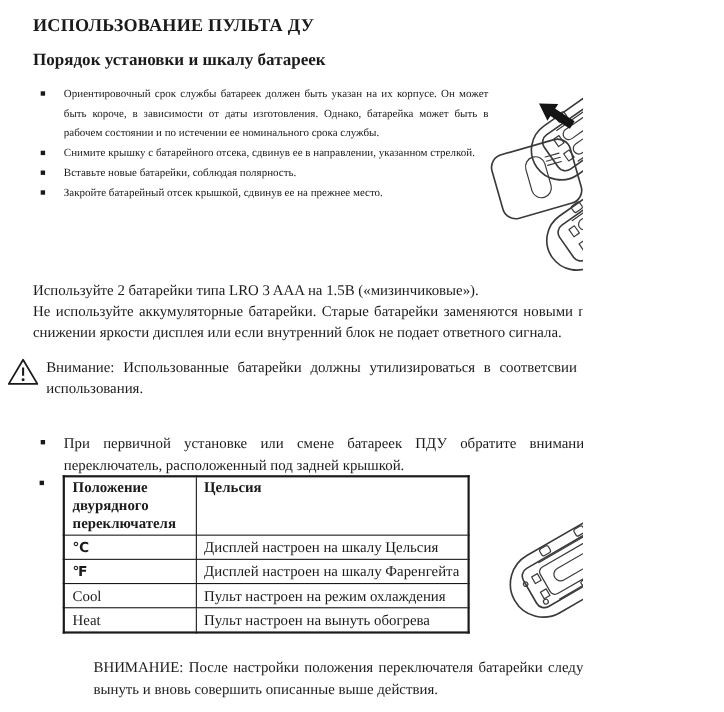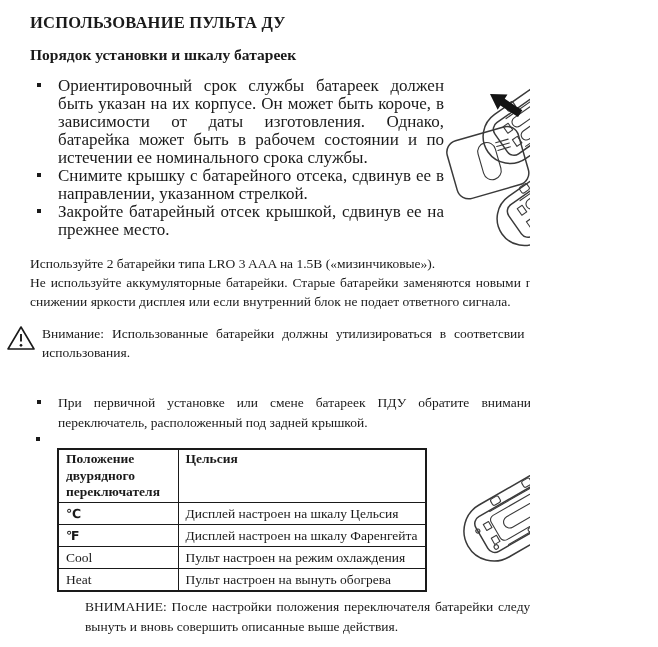--- a/index.html
+++ b/index.html
@@ -4,29 +4,29 @@
 <style>
   * { margin:0; padding:0; box-sizing:border-box; }
   html,body { background:#ffffff; }
   .page {
     position:relative; width:530px; height:647px; background:#fff;
     font-family:"Liberation Serif", serif; color:#1a1a1a; overflow:hidden;
   }
   .title { position:absolute; left:30px; top:13px; font-size:16.5px; font-weight:bold; letter-spacing:.2px; }
   .subtitle { position:absolute; left:30px; top:46px; font-size:15.5px; }
   ul.bullets { position:absolute; left:30px; top:77px; width:414px; list-style:none; }
-  ul.bullets li { position:relative; padding-left:28px; font-size:17px; line-height:18px; text-align:justify; }
+  ul.bullets li { position:relative; padding-left:28px; font-size:10px; line-height:18px; text-align:justify; }
   .bmark { position:absolute; left:7px; top:6px; width:4px; height:4px; background:#1a1a1a; display:inline-block; }
   .p-type { position:absolute; left:30px; top:255px; width:540px; font-size:13.5px; line-height:18px; }
   .p-norech { position:absolute; left:30px; top:274px; width:517px; font-size:13.5px; line-height:18.5px; text-align:justify; }
   .warn-tri { position:absolute; left:7px; top:325px; }
   .p-disposal { position:absolute; left:42px; top:324px; width:604px; font-size:13.5px; line-height:19px; text-align:justify; }
   .dipbullet { position:absolute; left:30px; top:393px; width:614px; padding-left:28px; font-size:13.5px; line-height:19.5px; text-align:justify; }
   .emptymark { position:absolute; left:36px; top:437px; width:4px; height:4px; background:#1a1a1a; }
-  table.dtable { position:absolute; left:57px; top:448px; border-collapse:collapse; font-size:13.5px; border:2px solid #1a1a1a; background:#fff; }
+  table.dtable { position:absolute; left:57px; top:432px; border-collapse:collapse; font-size:13.5px; border:2px solid #1a1a1a; background:#fff; }
   table.dtable th, table.dtable td { border:1px solid #1a1a1a; text-align:left; vertical-align:top; padding:1px 7px; }
   table.dtable th { font-weight:bold; line-height:16.5px; }
   table.dtable col.c1 { width:120px; } table.dtable col.c2 { width:248px; }
   table.dtable td { height:22px; line-height:19px; }
   td.sym { font-weight:bold; padding-left:15px; font-family:"DejaVu Sans", sans-serif; font-size:12.5px; }
   .bottomwarn { position:absolute; left:85px; top:597px; width:457px; font-size:13.5px; line-height:19.5px; text-align:justify; }
   .illo { position:absolute; }
   .illo-top { left:438px; top:52px; }
   .battpair { left:556px; top:248px; }
   .illo-bottom { left:428px; top:424px; }
@@ -39,20 +39,21 @@
 <body>
 
 <div class="page">
 
   <h1 class="title">ИСПОЛЬЗОВАНИЕ ПУЛЬТА ДУ</h1>
   <h2 class="subtitle">Порядок установки и шкалу батареек</h2>
 
   <ul class="bullets">
     <li><span class="bmark"></span><span>Ориентировочный срок службы батареек должен быть указан на их корпусе. Он может быть короче, в зависимости от даты изготовления. Однако, батарейка может быть в рабочем состоянии и по истечении ее номинального срока службы.</span></li>
     <li><span class="bmark"></span><span>Снимите крышку с батарейного отсека, сдвинув ее в направлении, указанном стрелкой.</span></li>
+    <li><span class="bmark"></span><span>Вставьте новые батарейки, соблюдая полярность.</span></li>
     <li><span class="bmark"></span><span>Закройте батарейный отсек крышкой, сдвинув ее на прежнее место.</span></li>
   </ul>
 
   <p class="p-type">Используйте 2 батарейки типа LRO 3 AAA на 1.5В («мизинчиковые»).</p>
   <p class="p-norech">Не используйте аккумуляторные батарейки. Старые батарейки заменяются новыми при снижении яркости дисплея или если внутренний блок не подает ответного сигнала.</p>
 
   <svg class="warn-tri" width="28" height="26" viewBox="0 0 28 26">
     <polygon points="14,2 27,24 1,24" fill="none" stroke="#1a1a1a" stroke-width="1.6" stroke-linejoin="round"></polygon>
     <line x1="14" y1="9" x2="14" y2="16.5" stroke="#1a1a1a" stroke-width="1.9"></line>
     <circle cx="14" cy="20.3" r="1.35" fill="#1a1a1a"></circle>

